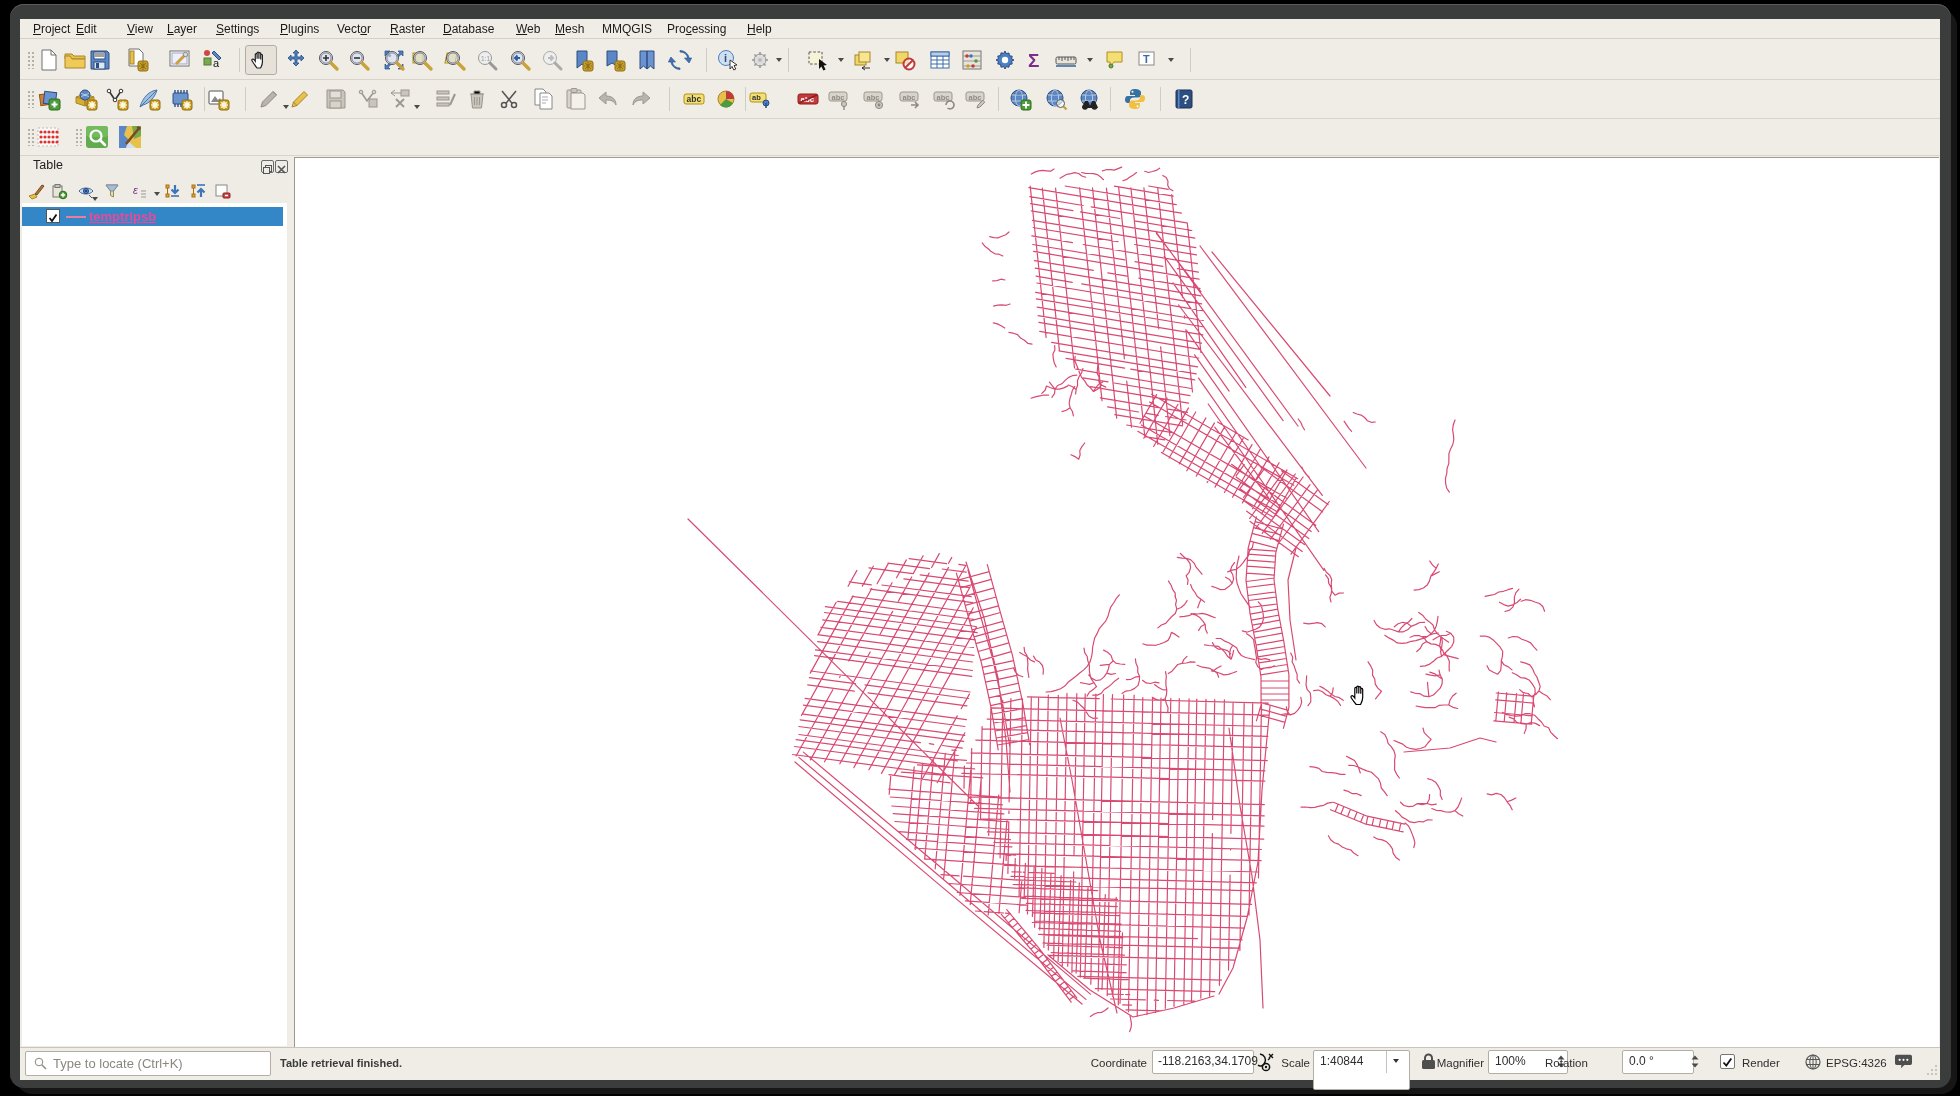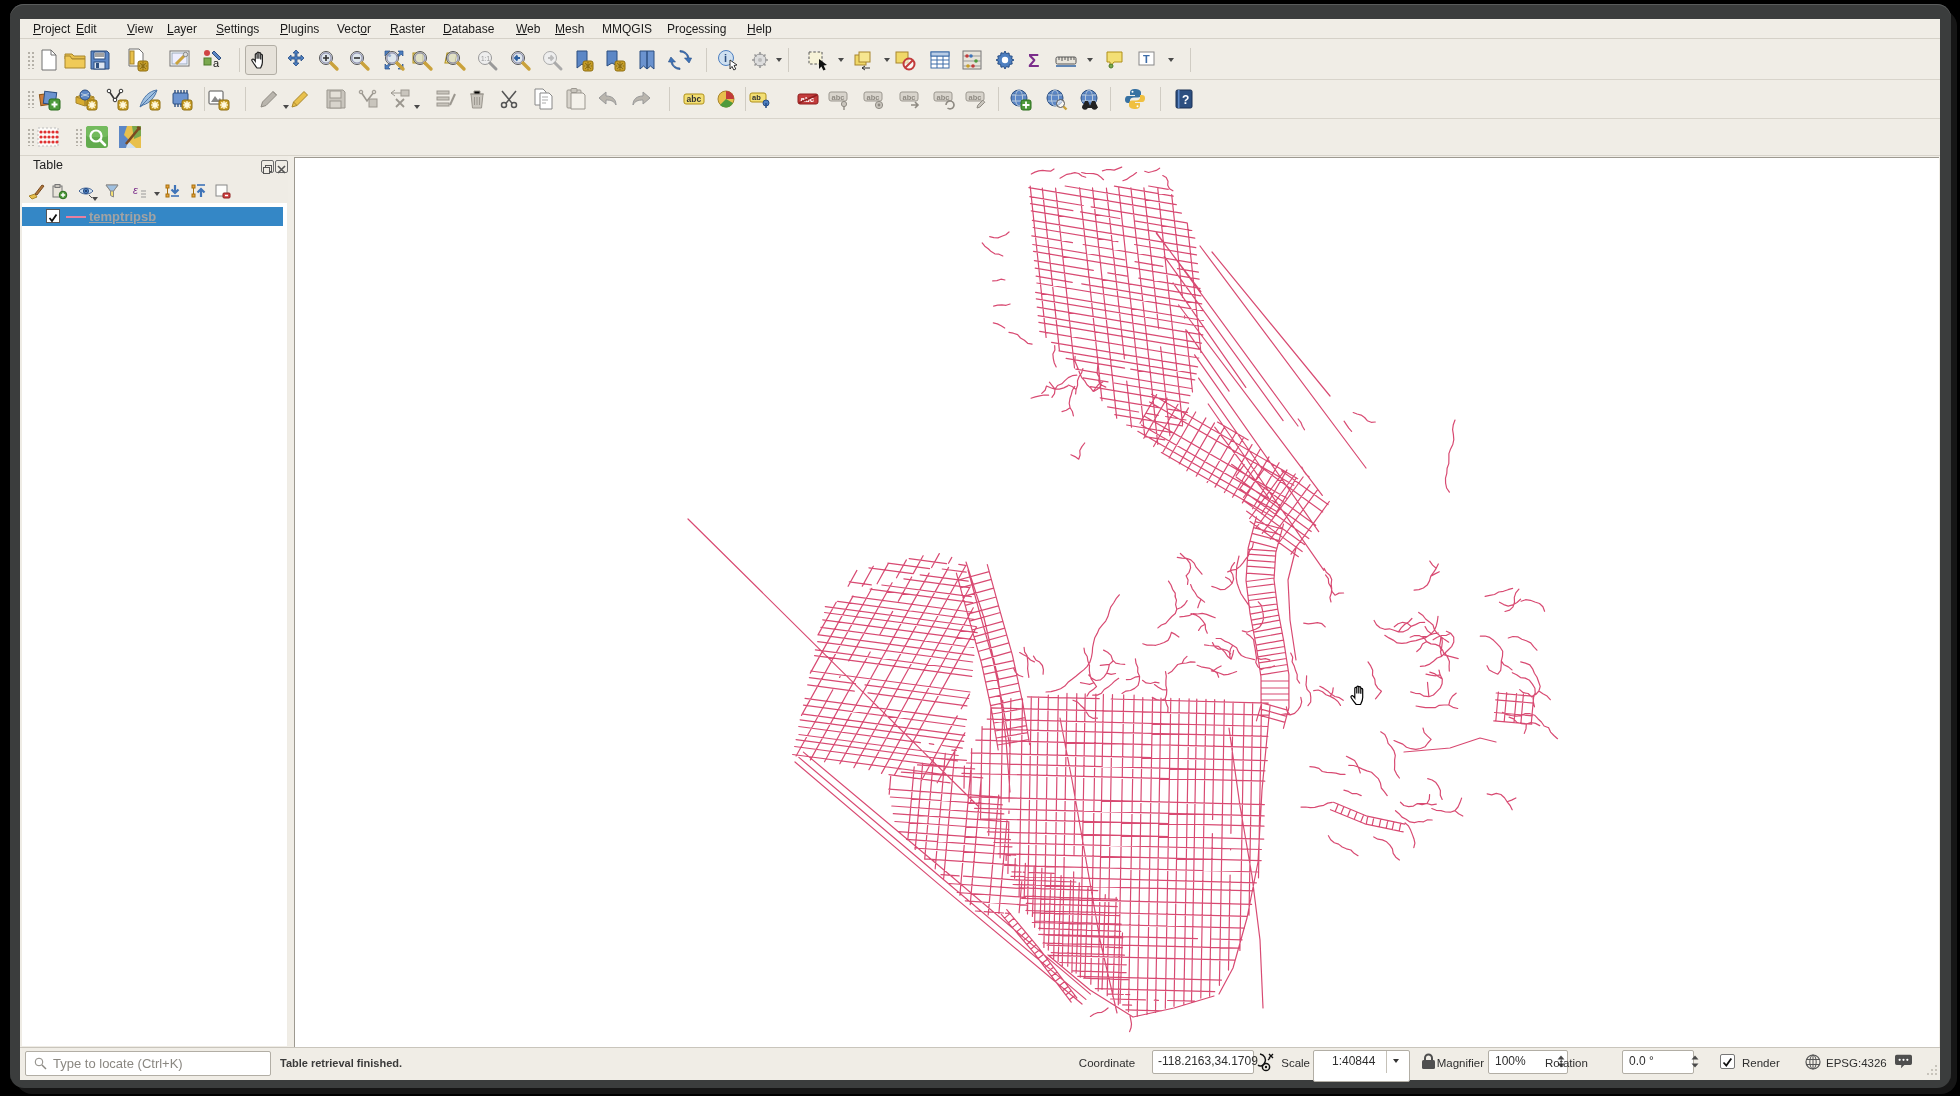--- a/index.html
+++ b/index.html
@@ -640,47 +640,47 @@
       <path d="M11 12.5h3" stroke="#fff" stroke-width="1.4"></path>
     </svg></div>
 <div class="dd" style="left:154px;top:192px"></div>
 <div class="dd" style="left:92px;top:197px"></div>
 <div id="ptree"></div>
 <div id="psel"></div>
 <div class="abs" style="left:46px;top:209px;width:14px;height:14px;background:#fff;border:1px solid #555"><svg width="12" height="12" viewBox="0 0 12 12">
       <path d="M2.5 6l2.5 3 4.5-6.5" fill="none" stroke="#111" stroke-width="1.8"></path>
     </svg></div>
 <div class="abs" style="left:66px;top:216px;width:20px;height:2px;background:#e87e9e"></div>
-<div class="abs" style="left:89px;top:209px;font-size:13px;font-weight:bold;color:#a3a3a3;text-decoration:underline">temptripsb</div>
+<div class="abs" style="left:89px;top:209px;font-size:13px;font-weight:bold;color:#ec4899;text-decoration:underline">temptripsb</div>
 <div class="abs" style="left:283px;top:208px;width:3px;height:17px;background:#fff"></div>
 <div id="mapcanvas"></div>
 <svg class="abs" style="left:294px;top:157px" width="1645" height="890" viewBox="294 157 1645 890">
     <path d="M1148.6 186L1168.2 189.3M1114.4 186.2L1173.2 196.1M1065.1 186L1176.3 204.6M1028.9 187.7L1181.4 213.2M1029.8 196.6L1083.2 205.5M1091.1 206.8L1186.7 222.9M1030.6 203.6L1072.9 210.7M1080.5 211.9L1119.9 218.5M1134.4 220.9L1191.8 230.5M1031.3 210.9L1194.8 238.2M1032.3 220.3L1195.8 247.6M1033.1 227.5L1117.9 241.7M1134.5 244.5L1196.5 254.8M1031.8 235.9L1072.5 242.7M1083.1 244.5L1197.4 263.6M1032.7 244.5L1124.7 259.9M1135 261.6L1162.8 266.3M1177.5 268.7L1198.4 272.2M1033.5 251.4L1199.1 279.1M1034.4 260.6L1093.3 270.4M1107.8 272.9L1127 276.1M1138.8 278.1L1200 288.3M1035.2 268.1L1200.8 295.8M1036.1 276.2L1072.2 282.3M1081.7 283.8L1201.7 303.9M1036.8 283L1202.4 310.7M1035.6 292.4L1203.4 320.5M1036.3 298.9L1204.1 327M1037.2 307.2L1202.8 334.9M1038.1 315.7L1201.5 343.1M1038.8 322.3L1200 349.3M1039.7 331.4L1198.8 358M1051.6 342.4L1197.6 366.8M1058.9 350.8L1196.2 373.8M1066.1 358.4L1124.6 368.2M1130.7 369.2L1194.7 379.9M1075.8 369.2L1191.3 388.5M1083.1 377.8L1108 381.9M1114.2 383L1189.9 395.6M1090.5 386.7L1188.6 403.1M1100.2 397.8L1160.3 407.8M1168.3 409.2L1187.4 412.4M1107.6 406.9L1138.6 412M1146.7 413.4L1158.2 415.3M1165.5 416.5L1186 420M1114.8 414.6L1182.4 425.9M1126.6 425L1172.4 432.7M1145 436.6L1164.6 439.9M1030.2 186.1L1046.1 337.4M1042.3 188.1L1059.4 350.4M1055.6 188.2L1074.5 368M1079.6 187.9L1102 400.6M1092.5 187.9L1116.7 418.1M1106.4 188L1124.4 358.8M1126.7 381L1131.5 427.1M1118.7 187.9L1144.7 435.7M1130.9 187.8L1157.8 444.4M1143.9 187.8L1158.7 328.8M1160.6 346.8L1169.9 435.6M1157.7 188L1182.6 424.8M1171.7 194.7L1182.5 297.3M1184.7 318.1L1184.5 315.8M1185.9 329.7L1192.5 392M1187.3 223.1L1200.9 352.5M1217.5 422.1L1248.2 439.9M1151.5 394.3L1297.7 478.7M1149.6 402L1293.8 485.3M1144.1 415.9L1286.5 498.1M1141.4 425L1279.9 505M1137.8 431.3L1276.3 511.3M1161.4 452.6L1273 517M1156.6 394.6L1140 423.3M1167.1 398.1L1143.8 438.3M1178 404.3L1153.6 446.5M1188.5 407.9L1163 452M1195.7 412L1169.1 458M1205.9 417.9L1179.3 463.9M1214.5 422.9L1186.8 470.8M1224.9 426.4L1196.2 476.2M1235.9 432.7L1207.1 482.5M1243.8 437.2L1215 487.1M1252 444.6L1224.4 492.5M1260.2 449.3L1232.5 497.2M1269 456.9L1242.4 502.9M1279.1 462.7L1252.6 508.8M1287 469.9L1261.5 513.9M1296.4 477.8L1273.2 518.1M1281.5 470.8L1328 504.6M1260.1 466.5L1322.7 511.9M1231.6 464.3L1315.7 525.3M1236.1 476.9L1311.2 531.5M1240.8 489.3L1308.8 538.6M1243.6 500.4L1304.4 544.6M1246.7 511.2L1302.2 551.5M1250.1 521.6L1298.4 556.7M1244.2 464.7L1236.2 475.6M1256.7 465.5L1239.6 489.1M1264.6 468.4L1243.5 497.5M1283.9 471.3L1249.6 518.5M1295.3 474L1255.7 528.5M1303.1 477L1262.2 533.3M1310 484.7L1270.4 539.2M1317.3 490.1L1277.7 544.5M1329.3 501.5L1291 554.2M1156.4 233.4L1200.9 291.6M1164.2 256.4L1283.1 420.6M1173 282.9L1245.8 387.4M1178.6 305L1322.3 495.4M1186.9 330.9L1229.1 391.1M1194.6 354.8L1318.7 531.6M1198.6 378.1L1261.8 468.5M1208.2 404L1323.9 570.3M1214.7 427.2L1268.4 497.4M1200 246L1366 468M1212 252L1330 396M1156 232L1298 426M1282.2 529L1255.1 521.7M1280.6 534.8L1253.6 527.6M1279.1 540.6L1252 533.4M1277 548.3L1250 541.1M1276 551.1L1248 549.2M1275.6 556.1L1247.7 554.2M1275.2 562.1L1247.3 560.2M1274.8 568.1L1246.9 566.2M1274.4 575.1L1246.4 573.2M1273.9 578L1246.1 581.5M1274.6 584L1246.8 587.5M1275.6 592L1247.8 595.5M1276.3 597L1248.5 600.5M1277.1 604L1249.3 607.5M1277.7 609.1L1250.2 614.2M1278.9 615.1L1251.3 620.2M1279.8 620.1L1252.3 625.2M1281.1 627.1L1253.6 632.2M1282.2 633.1L1254.7 638.2M1283.5 640.1L1256 645.2M1284.6 646.5L1256.9 650.9M1285.5 652.5L1257.9 656.9M1286.5 658.5L1258.8 662.9M1287.4 664.5L1259.7 668.9M1288.3 670.5L1260.7 674.9M1289 681L1261 681M1289 688L1261 688M1289 694L1261 694M1289 700L1261 700M1288.4 710.3L1261.4 702.8M1286.7 716.3L1259.8 708.8M1285.1 722.3L1258.1 714.8M958.8 564.4L965.3 565.3M942.2 569L966.2 572.2M920.2 574.9L968.2 581.2M903.9 578.9L969.3 587.6M881.8 585L971.3 596.7M870.1 589.2L972.6 602.7M852.1 596.4L974.2 612.5M837.6 601.4L975 619.5M825.3 606.7L975.8 626.5M824.5 612.5L977.2 632.6M822.7 619.8L975.4 639.9M820.9 627.4L973.6 647.5M819 634.9L973.9 655.3M817.7 641.6L972.6 662M815.4 649.9L972.5 670.5M814.6 655.6L971.7 676.3M810.7 671L970 692M809.4 677.6L855.4 683.6M865 684.9L968.7 698.5M807.7 684.9L854.3 691.1M868 692.9L966.9 705.9M805 698.3L966.4 719.6M803.5 705.2L964.9 726.5M803.2 714.1L964.7 735.4M800.1 719.8L963.7 741.4M798.7 726.5L920.4 742.6M933.7 744.3L929.3 743.7M942.5 745.5L962.3 748.1M798.9 734.5L958.2 755.5M796.1 739.7L957.5 761M794.6 746.5L956.1 767.8M792.6 754.5L951.8 775.5M889 774.7L950.1 782.8M836.2 602.2L818 634.9M853 596.1L810.3 673.1M871.9 588.3L801.5 715.4M892.1 582.7L848.7 660.9M839.6 677.4L840.1 676.4M832.8 689.7L796.1 756M911.7 577L898.4 601.1M892.7 611.4L879.5 635.2M870.2 652L810.4 759.9M929.1 573.1L824.5 761.8M948.6 567.4L839.8 763.8M965.8 565.5L853.8 767.7M970.2 586.8L868.9 769.7M973.3 607.8L922.8 698.8M918.1 707.4L921.4 701.4M917.6 708.4L881.5 773.4M976.6 626.9L894.4 775.1M969.4 694.1L961.2 708.8M957.3 715.9L921.3 780.7M964.9 732.8L937.2 782.8M909.2 558.7L946.5 563.6M887.9 563.2L929.6 568.7M868.9 567.8L912.7 573.6M849.3 581.9L871.3 584.8M856.9 570.4L848.1 586.3M873.3 566.2L862.3 586.1M888.1 563.9L877.1 583.8M906.4 559.9L896.5 577.8M923.1 555.7L913.2 573.6M939.3 553.6L931.6 567.5M951.8 557.4L948.5 563.3M989.2 571.6L958.3 580M991.3 579.4L960.4 587.8M993.7 588.2L962.8 596.6M996.1 597L965.2 605.4M998.5 605.8L967.6 614.2M1000.4 612.5L969.6 621.2M1002.8 621.3L972 630M1004.8 628.1L974 636.8M1006.7 635L975.9 643.7M1008.9 642.8L978.1 651.5M1011.4 651.6L980.6 660.3M1013.6 660.6L982.3 667.4M1015.1 667.5L983.8 674.3M1016.8 675.3L985.5 682.1M1018.5 683.2L987.2 690M1020.2 691L988.9 697.8M1021.9 698.8L990.6 705.6M1023.7 708.7L992.2 714M1025.2 717.7L993.7 723M1026.6 725.7L995 731M1027.7 732.7L996.2 738M1028.9 739.7L997.3 745M1027.4 696.8L1099.2 698.7M1111.2 699L1268.3 703.1M991.8 707.9L1268.1 715.1M987.2 719.1L1267.9 726.5M982.6 728.9L1267.8 736.4M975.8 740.1L1267.6 747.7M971.1 752.9L1267.3 760.6M966.5 763L1265 770.8M961.9 773.3L1264.8 781.2M968.2 796.8L1264.4 804.6M974.6 808.3L1264.2 815.9M981 818.8L1264 826.2M987.4 831.9L1263.8 839.1M993.9 842.5L1261.4 849.5M998.1 853.7L1261.2 860.6M1004.6 865.4L1258.8 872M1011 876.3L1256.4 882.8M1013.1 884.5L1254 890.8M1021.7 898.4L1251.6 904.4M1025.9 910.5L1246.9 916.3M1032.3 922.5L1244.5 928.1M1038.7 934.4L1197.5 938.6M1211.6 939L1242.1 939.8M1043 943.1L1239.7 948.2M1049.4 955.3L1235.1 960.2M1077.8 976.4L1221.5 980.1M1095.3 988.6L1214.7 991.7M1110.6 999L1145.4 999.9M1154.3 1000.2L1158.5 1000.3M1167.6 1000.5L1194.6 1001.2M1125.9 1009.8L1161.2 1010.8M964.4 766L964 788.2M971.7 748.5L970.7 801.6M982.1 726.6L980.5 819.6M990.9 706.9L988.7 835.3M1002.8 700.6L1000.1 857.8M1010.9 698.6L1009.1 801.8M1008.9 813.5L1009 810.9M1008.8 821.7L1007.9 873.5M1022.5 698.9L1019.1 895.9M1031.3 696.9L1027.5 913.9M1038.6 697.1L1034.6 927.3M1048.3 695.2L1043.9 947.5M1058.3 695.4L1053.7 958.8M1067 693.4L1062.3 965.7M1076.8 693.7L1074 854.6M1073.7 871.8L1071.9 972.6M1085.2 693.9L1080.3 977.3M1095.9 694.2L1090.8 984.2M1103.4 694.4L1098.2 991M1112.5 694.6L1107.2 995.7M1123.7 694.9L1118.3 1004.8M1134.1 695.2L1128.5 1011.7M1142.8 697.6L1137.2 1016.4M1152.6 697.9L1147 1014.4M1161 698.1L1155.5 1012.4M1170.8 698.4L1165.3 1008.3M1179.3 698.6L1174 1006.3M1189.1 698.8L1183.8 1004.3M1196.8 699L1191.5 1002.3M1206 699.3L1200.8 998.1M1214.7 699.5L1212.6 819.4M1212.4 833.5L1209.6 996.1M1224.4 699.8L1219.4 985.3M1233.1 702.2L1230.9 833.3M1230.6 849L1230.6 849.8M1230.1 875.1L1228.5 970.1M1244.2 702.5L1239.9 950.4M1252.7 702.7L1249 915.2M1261.5 703L1258.5 877.8M951.9 750.2L956.3 750.5M933.6 758L966.5 760.3M917.5 764.9L974.6 768.9M901.4 772.2L969.3 776.9M972.9 777.2L982.7 777.9M888.8 789.2L1000.9 797.1M890.4 797L1002.4 804.8M891.8 806L1003.8 813.9M893.3 813.6L1007.6 821.6M894.9 821.5L1009.1 829.5M898.4 831.7L1010.4 839.6M906.5 839.4L1012 846.8M914.6 848L1015.7 855.1M924.7 858.8L1017 865.2M941 874.7L959.1 875.9M963.5 876.2L1020.1 880.2M949.1 883.5L1023.8 888.7M957.2 892.5L1025.3 897.3M965.3 900.8L1026.8 905.1M975.4 911L981.2 911.4M984.2 911.7L1003.6 913M1005.5 913.1L1010.6 913.5M890.7 776.4L889.2 794.1M914.2 766.9L907.8 840.1M922.7 763L915.2 849.5M933.4 759.3L924.7 859.1M945.3 753.4L935.2 868.8M955 749.6L943.7 878.3M971.1 766.4L959.9 895.1M981.4 776L970.2 904.7M998.7 795.1L988.2 914.9M1007 820.2L998.9 913.4M1021.8 881.5L1019.1 912.6M1027.6 904.3L1027 910.9M1005.8 855.4L1007.1 855.5M1007.6 855.5L1009.1 855.5M1009.5 855.5L1010.2 855.6M1009.9 865.3L1036.5 866.2M1011.9 871.8L1021.2 872.1M1023.2 872.2L1024.7 872.3M1028.2 872.4L1054 873.3M1016 879.9L1075.9 882M1020.2 887.9L1097.8 890.6M1024.3 896.1L1117.5 899.4M1026.3 903.4L1117.3 906.6M1032.6 912.7L1119.2 915.7M1034.6 921L1121.1 924M1038.8 928.4L1120.8 931.3M1043 935L1122.8 937.8M1047.1 945.1L1100.6 947M1105.4 947.1L1122.5 947.7M1051.2 952.6L1124.4 955.2M1059.8 962.5L1126.3 964.8M1072.8 970.8L1126.1 972.7M1083.7 978.2L1128 979.7M1107.5 993.9L1123.3 994.5M1125.6 994.5L1129.7 994.7M1122.7 1004.9L1131.6 1005.2M1006.3 853.8L1006.1 860.4M1015.3 858.5L1014.6 878.3M1025.4 863.3L1024.1 898.5M1034.2 865.8L1032.4 916.4M1041.9 868.2L1039.7 929.9M1051 873L1048.3 950.1M1061.1 875.5L1058.1 961.4M1070.7 880.3L1067.7 966.2M1079.3 882.8L1076.1 973.1M1088 887.5L1084.8 977.8M1105.3 894.7L1102 989.5M1116.2 897.3L1112.8 996.4M1122.5 932.8L1120 1003.3M1009.9 913.6L1004.6 918.1M1013.9 918.3L1008.5 922.8M1017.8 922.9L1012.4 927.4M1021.7 927.6L1016.3 932.1M1025.6 932.2L1020.3 936.7M1028.9 936.1L1023.5 940.6M1032.1 940L1026.8 944.5M1036.1 944.6L1030.7 949.2M1040 949.5L1034.4 953.7M1043.7 954.3L1038.1 958.6M1047.4 959.2L1041.8 963.4M1050.4 963.2L1044.9 967.4M1053.5 967.2L1047.9 971.5M1057.2 972.1L1051.6 976.3M1060.9 976.9L1055.3 981.2M1064.5 981.8L1059 986M1068.2 986.6L1062.6 990.8M1071.3 990.6L1065.7 994.9M1074.9 995.5L1069.4 999.7M1338.2 804.2L1335.2 811.6M1343.9 806.6L1340.9 814M1350.5 809.3L1347.5 816.7M1357.1 812L1354.1 819.4M1363.7 814.7L1360.7 822.1M1367.8 816.3L1366.2 824.1M1373.8 817.6L1372.2 825.4M1380.8 819L1379.2 826.9M1387.8 820.5L1386.2 828.3M1393.8 821.8L1392.2 829.6M1400.8 823.2L1399.2 831.1M1496.2 693L1534.1 696.3M1495.7 699.8L1533.5 703.1M1494.5 712.5L1532.4 715.8M1493.8 720.9L1531.7 724.2M1498.4 692L1495.8 721.1M1506.7 692.7L1504.2 721.8M1516.6 693.6L1514 722.7M1523.4 694.2L1520.9 723.3M1533.8 695.1L1531.2 724.2M1031.3 174L1034.9 172.1L1038.7 170.9L1042.7 170.4L1046.6 170.8L1050.6 171.2L1054 169M1060 178.2L1063.4 176.2L1066.9 174.3L1070.9 173.6L1074.8 172.7L1078.7 173.5L1081.9 176L1085.7 177.2M1081.6 172.5L1085.5 173.3L1089.5 173.5L1093.5 173.6L1097.3 174.6L1100.6 176.9L1103.5 179.7M1102.4 170.9L1106.3 169.7L1110.3 169.6L1114.2 170.1L1118 168.6L1121.7 167.1M1122.9 180.7L1126.6 179.4L1129.9 177.1L1133.3 174.9L1136.5 172.6M1144.7 171.3L1148.5 172.5L1152.4 171.5L1156.2 170.4L1159.6 168.2M1162.8 175.6L1166.2 177.6L1168 181.2L1167.7 185.2L1169.5 188.7L1172.9 190.8M1009 232L1005.8 234.8L1001.9 236.3L998 237.9L993.8 237.7L989.7 236.7M1002.8 256L999 254.2L994.8 253.8L991.2 251.6L988.2 248.7L984.8 246.2L982.2 242.9M1005 280L1000.9 279.2L996.9 280.6L992.7 280.9M1010.1 304L1006.1 305.3L1001.9 304.8L997.7 305.2L993.6 306.2M1004.7 328L1001.1 325.8L997.4 323.9L993.3 322.9M1032.1 344.2L1027.7 343.3L1024.4 340.3L1020.5 338L1017.6 334.6L1013.3 333.2L1008.9 332.3M1093.2 391.3L1096 387.7L1098.8 384.2L1102.7 382M1075.1 356.4L1074.9 360.9L1076.6 365.1L1078.3 369.2L1079.8 373.5L1081.7 377.6L1084.7 380.9L1087 384.8L1090.4 387.7L1093.2 391.3M1070.1 407.7L1066.3 410.2L1062 411.6M1074.8 386.4L1072.4 390.2L1071.3 394.5L1069.9 398.8L1069.2 403.3L1070.1 407.7L1072.4 411.5L1073.4 415.9M1055 389.2L1052.2 385.6L1049.4 382.1M1076.8 375.2L1072.3 375.7L1068.3 377.6L1064.9 380.6L1061.8 383.8L1057.6 385.5L1055 389.2L1054.5 393.6L1051.9 397.3M1046.5 386L1045.1 390.3L1041.8 393.4M1067.8 385.9L1063.8 387.9L1059.4 389.1L1054.9 389.1L1050.7 387.7L1046.5 386M1076.1 389.5L1072.6 386.7L1068.4 385M1082.9 368.5L1081.6 372.8L1079.1 376.5L1077.5 380.7L1077.6 385.2L1076.1 389.5L1075.6 394M1048.6 395.2L1044.1 395L1039.7 395.9L1035.3 396.9L1031 398.2M1078.7 459.2L1075 456.6L1070.9 454.8M1084.7 443L1081.9 446.6L1079.8 450.5L1080.1 455L1078.7 459.2M1098.9 381.7L1101.8 385.2L1105.8 387.1M1101 385.7L1097.9 388.9L1094 391.3M1097.7 359.7L1097.9 364.2L1097.5 368.7L1097.1 373.2L1099.1 377.2L1098.9 381.7L1101 385.7M1054.7 345.6L1054.9 350.1L1052.9 354.1L1053.3 358.6L1054.3 363L1056.2 367M1298.2 419L1300.8 422.3L1302.4 426.2L1304.5 429.8M1344.1 421.2L1346.4 424.7L1348.8 428.2L1351.6 431.3M1353.2 412.5L1357.1 414L1361.1 415.1L1364.6 417.5L1367.3 420.7L1371.2 422.3L1375.3 422M1301.8 467L1303.6 470.8L1306 474.2L1309.1 477M1283.5 524.1L1275.8 552.6L1274 579.5L1277.8 609.5L1283.8 641.3L1288.9 674.7L1288.9 707.7L1283.4 728.3M1256.4 516.9L1248.2 548L1246 580.4L1250.1 613.9L1256.2 646L1261 677L1261.1 704.8L1256.4 720.8M1239 556L1237.8 561.4L1236.7 566.7L1236.4 572.2L1236.2 577.7L1237.1 583.2L1238.9 588.4L1240.9 593.5L1243.9 598.1L1247 602.6L1250.1 607.2M1296 548L1288 580L1290 620L1296 660M688 519L978 806M987.3 564.7L999.3 608.6L1012.4 655.1L1022.6 702.2L1029.7 744.7M956.4 573.2L968.4 617.2L981.4 662.9L991.2 708.3L998.2 750M968 570L980 614L993 660L1003 706L1010 748M1033.5 656.1L1035.8 659.9L1039.6 662.1L1042.4 665.5L1043.4 669.7L1043.1 674.1M1013.6 668.2L1015.5 672.2L1018.6 675.3L1022.8 676.7M1019.7 652.6L1023.5 654.8L1027.4 656.8L1030.5 660L1034.4 661.9M1024.1 647.4L1024.6 651.8L1027 655.5L1027.6 659.8L1027.9 664.2L1027.6 668.6L1028.2 673L1028.9 677.3M1214 996L1174 1008L1133 1017M1133 1017L1090 990L1048 955M795 762L938.3 883.9L1082 1004M798.9 757.4L940.8 877.3L1085.9 999.4M803.4 752.1L948.7 874L1090.4 994.1M1006.7 909.7L1038.7 947.8L1076.8 997.9M1001.3 914.3L1033.3 952.2L1071.2 1002.1M1212.5 642.6L1214.7 646.7L1218.5 649.2L1223.1 649.2L1227.5 650.6L1230.7 653.9M1176.8 609.2L1181.1 607.5L1184.6 604.5L1187.1 600.6M1157.9 627.9L1161.4 625L1165.7 623.4L1168.7 619.9L1171.8 616.5L1175.3 613.5L1176.8 609.2L1175.6 604.7L1176.5 600.2L1174.9 595.9M1179.8 616.8L1184.4 616.4L1188.9 615.7L1193 613.7L1197.6 614L1202.2 613.3L1206.6 614.4L1210.9 616.1L1215.2 617.7M1103.6 650.1L1107.6 652.3L1111 655.4L1112.5 659.8L1115.7 663.1L1120.2 664L1124.8 664.3M1139.6 676.4L1135 677.2L1131 679.3L1126.4 679.6M1122 693.4L1125.9 691.1L1130.5 690.5L1134.6 688.4L1138.1 685.4L1139.3 680.9L1139.6 676.4L1137.7 672.1L1137.8 667.5L1136 663.3L1135.4 658.8M1256.5 657.8L1260.8 659.4L1265.4 658.6L1269.8 659.8M1261.3 669.5L1265.6 667.8L1270.2 667.6L1274.5 665.9M1246.7 633.7L1250.5 636.3L1253.6 639.7L1254.2 644.2L1255.1 648.7L1255.8 653.3L1256.5 657.8L1255.8 662.4L1257.8 666.6L1261.3 669.5M1092.7 695.2L1097.3 695.1L1101.5 693.2L1104.2 689.5L1108.1 687.1L1111.6 684.1L1114.9 680.9L1118.7 678.3M1242.3 630.9L1246.8 632.2L1251.1 630.8L1255.5 629.2L1259.5 627.1L1262.1 623.3L1263.5 618.9L1263.2 614.3L1262.4 609.8L1261.3 605.3L1258.3 601.8M1166.8 689.9L1162.2 689.6L1158.2 687.3L1154.5 684.6M1165.2 698.9L1160.9 700.4L1156.4 699.6L1152.3 697.4M1165.5 671.7L1166.3 676.2L1165.9 680.8L1165.9 685.4L1166.8 689.9L1166.5 694.5L1165.2 698.9L1166.3 703.4L1168 707.6L1167.8 712.2M1073 700.2L1077.3 701.9L1080.5 705.2L1083.9 708.3L1086.4 712.1L1088.9 716L1092.8 718.3L1097.4 718.2M1232.7 645.3L1230.4 649.3L1229.6 653.8L1230.2 658.4M1216.1 638.5L1220.7 638.5L1224.6 641.1L1228.8 642.8L1232.7 645.3L1236.6 647.8L1238.5 652L1241.4 655.5L1245.6 657.5L1250.1 658.5L1254.5 659.7M1106.7 673.1L1111.1 674.4L1115.6 673.5M1109.4 664.4L1104.8 664.8L1100.3 665.4M1088.8 675L1091.9 678.4L1096 680.5L1100.5 679.9L1104 676.9L1106.7 673.1L1108.4 668.9L1109.4 664.4L1112.8 661.2M1231.1 659.2L1232.7 654.8L1233.6 650.3M1204.5 644.9L1209 645.5L1213.6 645.8L1218.2 646.3L1221.8 649.1L1225 652.4L1227.5 656.3L1231.1 659.2M1093.9 682.7L1089.6 684.4L1085.1 683.5L1080.5 682.7M1096.5 686.5L1093.2 689.6L1089.3 692.2L1087 696.1M1084 648.1L1084.7 652.7L1087.2 656.5L1087.9 661.1L1089.5 665.4L1089.3 670L1089.9 674.5L1091.2 679L1093.9 682.7L1096.5 686.5M1177.3 557.4L1181.9 558.1L1186.4 558.3L1190.8 559.9L1194.1 563.1L1196.1 567.2L1199.1 570.7L1202 574.2M1201 599.2L1199.2 603.4L1197.8 607.8M1190.6 584.5L1192.3 588.8L1195 592.5L1197.3 596.5L1201 599.2L1204.6 602.1M1168.5 581.1L1171 585L1172.6 589.3L1175.2 593.1L1175.4 597.7M1227.7 571.9L1231.9 570.1L1236.4 569.3L1240 566.4L1243 562.9L1245.6 559.1L1248.5 555.5L1249.4 551L1252.4 547.5L1253.3 543M1186.1 575.8L1188.1 579.9L1187.5 584.5M1180.4 553.5L1183.8 556.7L1187.3 559.6L1190 563.3L1190.6 567.9L1189.1 572.3L1186.1 575.8M1232.1 583.4L1229.6 579.5L1225.6 577.2M1230.3 570.6L1231.8 566.3L1234.5 562.6M1211.8 586.4L1216.2 587.8L1220.4 589.6L1225 589.3L1228.8 586.6L1232.1 583.4L1233.6 579.1L1232.7 574.5L1230.3 570.6M1205.2 624.3L1201.1 626.5L1198.6 630.4M1191 613.7L1195.4 614.8L1199.4 617.2L1202.5 620.6L1205.2 624.3L1205.5 628.9L1207.3 633.2M1142.5 680.3L1146.1 682.9L1150.5 683.5L1154.7 682.2L1159 682.9M1213.7 670.6L1217.2 668L1221.1 666M1197.1 665.3L1201.2 666.8L1205.5 667.6L1209.9 668.4L1213.7 670.6L1217.2 673.2L1218.7 677.3M1171.4 632.4L1175.3 634.4L1178.9 637M1142.8 643.8L1147 645.1L1151.4 645L1155.8 645.3L1160 644L1164.1 642.5L1168 640.4L1170.1 636.6L1171.4 632.4M1182 663.4L1183.9 659.4L1187 656.3M1168.3 673.6L1172 671.2L1174.8 667.8L1177.7 664.5L1182 663.4L1186.4 663L1190.6 661.8L1195 662.2M1211.4 670.9L1215.7 671.7L1219.9 673.2L1223.9 674.9L1228.3 674.4L1232.5 673L1236.6 671.5M1046 692L1051 691.6L1055.8 690.4L1060.6 688.8L1064.8 686.1L1068 682.3L1072 679.3L1075.9 676.2L1079.7 673L1083.7 669.9L1087.2 666.3L1089.9 662.2L1091.4 657.4L1092.3 652.5L1092.6 647.5L1093.6 642.6L1094.8 637.7L1097.2 633.4L1099.2 628.8L1102.4 624.9L1105.7 621.1L1107.9 616.6L1109.2 611.8L1110.7 607.1L1113.6 603L1116.1 598.7L1119.3 594.8M1330.3 696.4L1332.6 692.4L1333.2 687.8M1313.7 690.6L1318.3 690L1322.5 691.7L1326 694.7L1330.3 696.4L1334.4 698.6L1337.9 701.5L1340.5 705.4M1324.1 568.3L1326.3 572.3L1329.8 575.2L1331.7 579.4L1331.2 584L1331.7 588.6L1331.3 593.2L1329.9 597.5L1331 602M1290.7 653.1L1292.7 657.3L1292.1 661.8L1294.2 665.9L1295.5 670.3L1297.2 674.6L1297.1 679.2L1299.6 683.1M1319.8 686.3L1323.9 688.4L1327.7 690.9L1331 694.1L1334.9 696.5L1339.4 697.7L1343.2 700.3M1306.6 675.8L1306.4 680.4L1306 684.9L1307.1 689.4L1310.2 692.8L1310.8 697.4L1310.7 702L1308 705.7M1335 595.2L1339 593.1L1343.6 593M1325.5 574.9L1328.3 578.6L1328.7 583.2L1331 587.1L1332.1 591.6L1335 595.2M1290.2 714.9L1287.2 711.4L1286.4 706.9M1300.8 697.4L1301.7 701.9L1300.4 706.3L1297.8 710.1L1294.6 713.4L1290.2 714.9L1285.7 713.9L1281.2 714.5M1303.7 623.2L1308.3 623.9L1312.9 623.3L1317.4 622.7L1321.9 623.7L1325.2 626.9M1521.1 601.2L1525.6 599.7L1530.4 600.3L1534.9 602L1539.5 603.5L1542.9 606.8L1544.6 611.3M1507.1 801.8L1511.6 800.1L1515.9 798M1487.1 793.8L1491.7 794.9L1496.3 793.4L1500.9 794.5L1504.5 797.7L1507.1 801.8L1510.1 805.5L1512.2 809.8M1417.4 803.6L1422.1 804.7L1426.8 803.5M1427 803.5L1429.3 799.3L1429.6 794.5M1400.5 802.2L1403.9 805.5L1408.6 806.6L1413.4 806.1L1417.4 803.6L1422.2 803.5L1427 803.5L1431.6 804.9L1436.3 804.1M1454.9 810.6L1458.6 813.8L1462.8 816M1431.8 808.5L1436.2 810.3L1441 810.6L1445.6 812L1450.4 812.2L1454.9 810.6L1458 807L1460 802.6L1461.6 798.1M1501.3 660.8L1504 664.8L1508.3 666.9L1512 669.9M1497.8 674.2L1493.4 672.3L1489.2 670L1487 665.7M1480.3 636.2L1485.1 636L1489.7 637.4L1493.6 640.3L1496.9 643.7L1500.2 647.2L1502.7 651.3L1502.5 656.1L1501.3 660.8L1501.2 665.6L1500.7 670.3L1497.8 674.2M1380.7 731.8L1384.8 734.4L1386.9 738.7L1388.1 743.3L1391.4 746.8L1394 750.8L1395.3 755.5L1394.6 760.2L1394.7 765L1394.5 769.8L1396.6 774.1L1399.4 778M1381.4 691.3L1378.5 695.1L1375.5 698.9M1368 661.9L1370.7 665.9L1372.7 670.3L1372.5 675.1L1374.8 679.3L1375.3 684.1L1377.8 688.1L1381.4 691.3M1431.1 739.4L1427.6 736.1L1424.2 732.6L1423 728M1394 740.5L1398.4 742.4L1402.8 744.1L1406.5 747.3L1411.1 748.7L1415.8 749.4L1420.5 748.5L1425 746.8L1427.9 743L1431.1 739.4M1384.8 635.3L1388.9 637.9L1393.2 640.1L1397.1 642.9L1401.9 643.3L1406.6 642.9L1411.2 641.3L1415.9 640.6L1420.5 639.1L1425.2 638L1429.1 635.3L1433.6 633.7L1438.4 633M1348.8 765.4L1353.6 765.5L1358.1 767L1362.5 769.1L1366.9 770.9L1371.5 772.3L1375 775.6L1378.5 778.9L1380.5 783.3L1381.3 788L1384.3 791.7L1387.2 795.6M1485.1 596.3L1489.8 595.4L1494.5 594.5L1498.7 592L1503.4 591.3L1508 589.7L1512.6 588.4M1499.5 602.2L1503.7 604.6L1508.2 606.1L1512.8 604.9L1517 602.5L1520.5 599.2M1548.6 727.7L1550.6 732.1L1553.9 735.5L1557.5 738.7M1502.5 712.3L1506.7 714.6L1511.4 715.5L1516.2 716.1L1520.9 715.6L1525.3 713.5L1530 713.7L1534.6 715.2L1537.9 718.7L1541.4 722L1544.1 726L1548.6 727.7M1398.5 631.9L1401.2 627.9L1404.6 624.5L1408.6 622L1411.9 618.5M1411.1 626.4L1407.4 623.3L1402.7 622.3L1398.1 623.8L1394.3 626.8M1374.1 620.5L1376.5 624.7L1380.1 627.8L1384.7 629.3L1389.4 628.8L1394 630.3L1398.5 631.9L1403.3 631.8L1407.7 629.8L1411.1 626.4L1415.5 624.6L1419.8 622.5L1424.6 622.4M1440.9 636.6L1440.4 641.4L1439.6 646.1L1441.3 650.6M1418.7 612.4L1422.6 615.2L1425.6 619L1429.4 621.9L1433 625L1434.4 629.6L1437.3 633.5L1440.9 636.6L1444.7 639.6L1448.7 642.2M1448.8 705L1449.9 700.3L1452.4 696.2L1456.1 693.2M1416 706L1420.8 706.8L1425.5 707.7L1430.3 707.7L1435.1 707.7L1439.2 705.3L1444 705L1448.8 705L1453 707.3L1457.7 708.5M1430.8 576.2L1435 573.9L1439.3 571.8M1436.2 568.3L1432.6 565.1L1429.8 561.1M1414.1 590.2L1418.9 589.6L1423.4 588L1427.2 585.1L1429.5 580.9L1430.8 576.2L1433.6 572.3L1436.2 568.3L1438.3 564M1428.9 696.7L1428.4 692L1427.9 687.2L1427.5 682.4M1442.3 679L1438.3 676.4L1434.4 673.6L1429.8 672.1M1440.1 674.8L1435.4 675.8L1430.6 675.1L1426 674.1M1410.7 691.9L1415.3 693.3L1420 693.7L1424.1 696.2L1428.9 696.7L1433.4 695L1436.8 691.6L1440.2 688.2L1442.1 683.8L1442.3 679L1440.1 674.8L1439 670.1M1505 611.5L1509.6 610.2L1513 606.8L1514.5 602.2L1514.3 597.4L1515.8 592.9L1518.9 589.2M1426.7 641.6L1422.5 644L1420.4 648.3L1416.8 651.5M1444.3 654.9L1448.9 656.2L1453.6 657.4L1458.2 658.7M1410.2 637.2L1414.7 635.5L1419.5 635.7L1423.9 637.7L1426.7 641.6L1430.9 643.9L1435.6 644.4L1440 646.4L1442.7 650.3L1444.3 654.9M1526.3 724.1L1526 728.9L1524.3 733.4M1509.1 717.1L1513.6 718.9L1516.9 722.3L1521.5 723.7L1526.3 724.1L1530.8 722.5L1535.5 723.4L1539.7 725.6M1512.3 672.7L1516.6 674.7L1520.5 677.6L1525.2 678.1L1529.5 680.3L1532.4 684.1L1534.9 688.3L1535.2 693L1533 697.3L1533.4 702.1L1534.5 706.8M1508.3 638L1512.9 636.5L1517.7 636.8L1521.8 639.3L1526.3 640.8L1530.7 642.9L1533.6 646.7L1536.9 650.2M1441.6 656.4L1440.5 651.7L1441.7 647.1L1442.3 642.3L1441.9 637.6M1445 653L1447.5 657.1L1449.4 661.5L1449.1 666.3L1449.3 671.1M1450.8 633.3L1446.5 635.3L1441.7 635.5L1437.2 637.3L1433.1 639.8M1420.4 666.4L1425.2 665.9L1429.7 664.1L1433.5 661.2L1437.1 658L1441.6 656.4L1445 653L1448.4 649.7L1451.8 646.3L1453.8 641.9L1453.7 637.1L1450.8 633.3L1446.4 631.3M1538.9 691L1542.9 693.7L1547.1 696.1L1550.3 699.7M1531.5 696.8L1528.1 693.5L1523.3 692.7L1519.7 689.6M1520.7 661.9L1525.4 663.1L1529.8 664.9L1532.6 668.8L1534.4 673.2L1537 677.3L1538.6 681.8L1540.2 686.4L1538.9 691L1535.7 694.5L1531.5 696.8M1431.3 633.7L1427.5 630.8L1425.1 626.6M1438 616.3L1437.4 621L1436.3 625.7L1434.5 630.1L1431.3 633.7L1427.4 636.5L1422.6 636.6M1404 752L1450 748L1480 738L1496 742M1455 420L1453.3 424.7L1452.6 429.6L1453.4 434.6L1453.8 439.6L1452.8 444.5L1450.6 448.9L1448.9 453.6L1448.9 458.6L1448.8 463.6L1447.1 468.3L1446.8 473.3L1445.5 478.1L1445.6 483.1L1446.6 488L1449.4 492.1M1333.5 802.3L1367.2 816.2L1404.8 824.1M1330.5 809.7L1364.8 823.8L1403.2 831.9M1373.8 836.9L1377.9 839.2L1382.4 839.9L1386.6 841.8L1389.9 845.1L1392.4 848.9L1393.2 853.4L1395.8 857.2L1399.4 860M1427.7 778.7L1432.1 780L1435.9 782.6L1438.5 786.4L1440.4 790.6L1440.3 795.2L1442.2 799.4M1405.1 822.9L1408.5 826L1410.6 830.1L1412.3 834.4L1413.9 838.7L1414.9 843.2L1413.8 847.6M1343.9 790.2L1348.4 791.4L1352.4 793.7L1357 793.7L1361.2 795.6M1346.4 756.3L1350.5 758.4L1354.6 760.5L1356.9 764.4L1358.9 768.6L1360.3 773M1301 807.1L1305.6 807L1310.2 807.6L1314.8 807.3L1319.2 806.1L1323.7 805.3L1327.7 803.1L1332.3 802.3M1328.4 835.7L1330.7 839.7L1334.3 842.7L1338.6 844.1L1342.2 847L1346.4 848.8L1350.9 850L1354.1 853.3L1358 855.7M1309.9 766.7L1314.5 767.1L1318.9 768.4L1322.3 771.5L1326.8 772.4L1331.4 772.7L1335.9 773.1L1340.4 774.4L1345 774.4M1395.5 810.7L1399 813.7L1402 817.1L1406.1 819.2L1409.9 821.9L1414.4 822.6L1418.9 821.5L1423.5 821.8L1427.6 819.8L1432.2 820M1270 706L1262 790L1258 862L1247 918L1233 968L1219 994M1229 728L1240 806L1252 876L1260 940L1263 1008M1060 718L1072 780L1086 860L1100 940L1117 1013M966 562L984 618L998 678L1006 740L1010 792M1108 1008L1104.9 1010.5L1101.4 1012.5L1097.4 1012.7L1093.7 1014.2L1090.4 1016.4M1130 1016L1130.8 1019.9L1131.5 1023.9L1131 1027.8L1129.6 1031.6" fill="none" stroke="#d84a72" stroke-width="1.2" stroke-linejoin="round" stroke-linecap="round"></path>
   </svg>
 <svg class="abs" style="left:1349px;top:684px" width="20" height="22" viewBox="0 0 20 22">
     <path d="M7.2 20.5 C5.5 18.5 3.2 15.5 2.2 13.8 C1.4 12.4 2.6 11.2 3.9 11.9 C4.6 12.3 5.3 13.2 5.8 14.0 L5.8 4.4 C5.8 2.9 7.8 2.9 7.8 4.4 L7.8 9.5 L7.8 3.2 C7.8 1.7 9.8 1.7 9.8 3.2 L9.8 9.5 L9.8 3.8 C9.8 2.3 11.8 2.3 11.8 3.8 L11.8 9.8 L11.8 5.4 C11.8 4.0 13.7 4.0 13.7 5.4 L13.7 13.5 C13.7 16.5 12.5 18.6 11.5 20.5 Z" fill="#fff" stroke="#000" stroke-width="1.2"></path>
   </svg>
 <div id="status"></div>
 <div class="sbox" style="left:25px;top:1051px;width:246px;height:25px"></div>
 <svg class="abs" style="left:33px;top:1056px" width="15" height="15" viewBox="0 0 15 15">
     <circle cx="6" cy="6" r="3.8" fill="none" stroke="#8a8781"></circle>
     <path d="M9 9l4 4" stroke="#8a8781" stroke-width="1.4"></path>
   </svg>
 <div class="abs" style="left:53px;top:1056px;font-size:13px;color:#8a8781">Type to locate (Ctrl+K)</div>
 <div class="abs" style="left:280px;top:1057px;font-size:11px;font-weight:600;color:#3a3a3a">Table retrieval finished.</div>
-<div class="slbl" style="left:1067px;top:1057px;width:80px;text-align:center">Coordinate</div>
+<div class="slbl" style="left:1067px;top:1057px;width:80px;text-align:right">Coordinate</div>
 <div class="sbox" style="left:1152px;top:1050px;width:102px;height:24px;font-size:12px;padding:3px 0 0 5px">-118.2163,34.1709</div>
 <svg class="abs" style="left:1256px;top:1051px" width="22" height="22" viewBox="0 0 22 22">
     <path d="M4 3c5 1 6 5 5 8-1 4-5 5-7 3" fill="none" stroke="#111" stroke-width="1.5"></path>
     <circle cx="10" cy="16" r="3.6" fill="none" stroke="#111" stroke-width="1.5"></circle>
     <circle cx="10" cy="16" r="1.2" fill="#111"></circle>
     <path d="M13 3l4 4M17 3l-4 4M12 9l2-2" stroke="#111" stroke-width="1.3"></path>
   </svg>
 <div class="slbl" style="left:1250px;top:1057px;width:60px;text-align:right">Scale</div>
-<div class="sbox" style="left:1313px;top:1050px;width:97px;height:32px;font-size:12px;padding:3px 0 0 18px">1:40844</div>
+<div class="sbox" style="left:1313px;top:1050px;width:97px;height:40px;font-size:12px;padding:3px 0 0 6px">1:40844</div>
 <div class="abs" style="left:1386px;top:1051px;width:23px;height:22px;border-left:1px solid #c5c1b8"></div>
 <div class="dd" style="left:1393px;top:1059px;border-top-color:#333"></div>
 <svg class="abs" style="left:1420px;top:1052px" width="17" height="20" viewBox="0 0 17 20">
     <rect x="2" y="8" width="13" height="9" rx="1.5" fill="#4f4f4f"></rect>
     <path d="M5 8V6a3.5 3.5 0 0 1 7 0v2" fill="none" stroke="#4f4f4f" stroke-width="2"></path>
   </svg>
 <div class="slbl" style="left:1414px;top:1057px;width:70px;text-align:right">Magnifier</div>
 <div class="sbox" style="left:1488px;top:1050px;width:80px;height:24px;font-size:12px;padding:3px 0 12px 6px">100%</div>
 <svg class="abs" style="left:1556px;top:1053px" width="10" height="17" viewBox="0 0 10 17">
     <path d="M1.5 6.5l3.5-4L8.5 6.5z" fill="#4a4a4a"></path>

